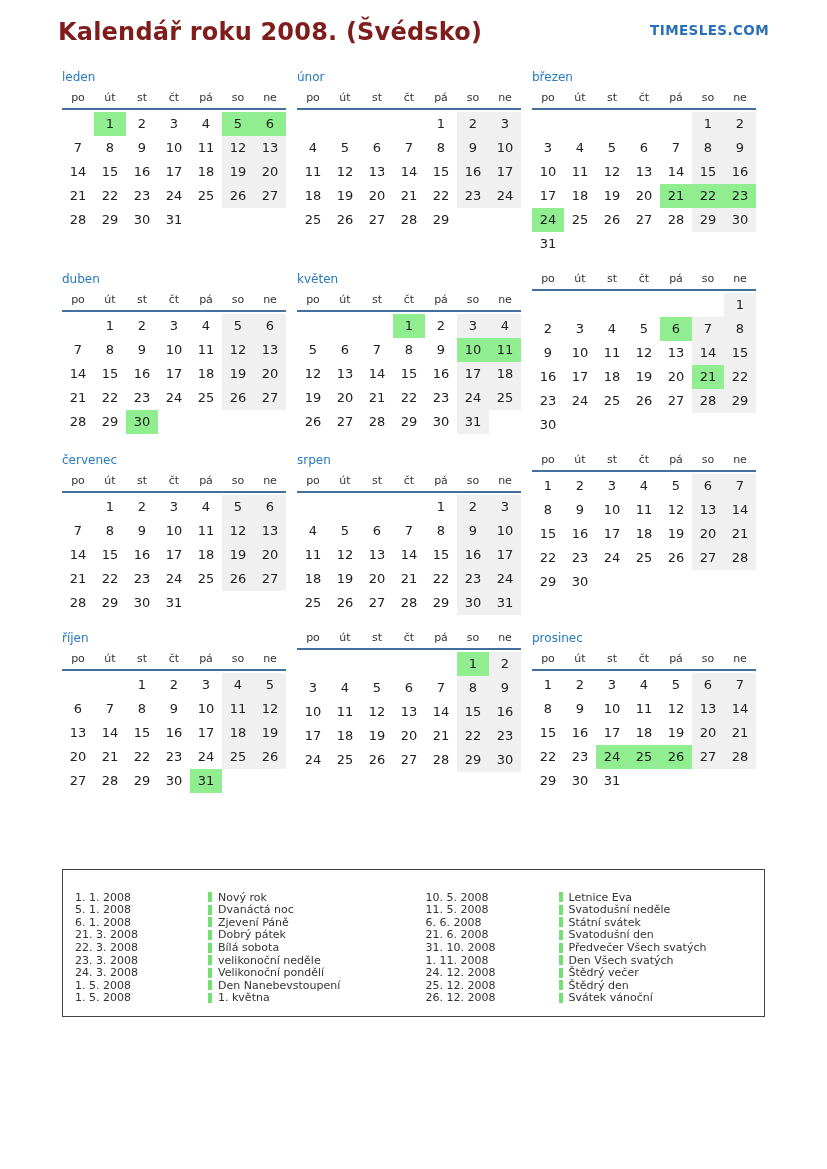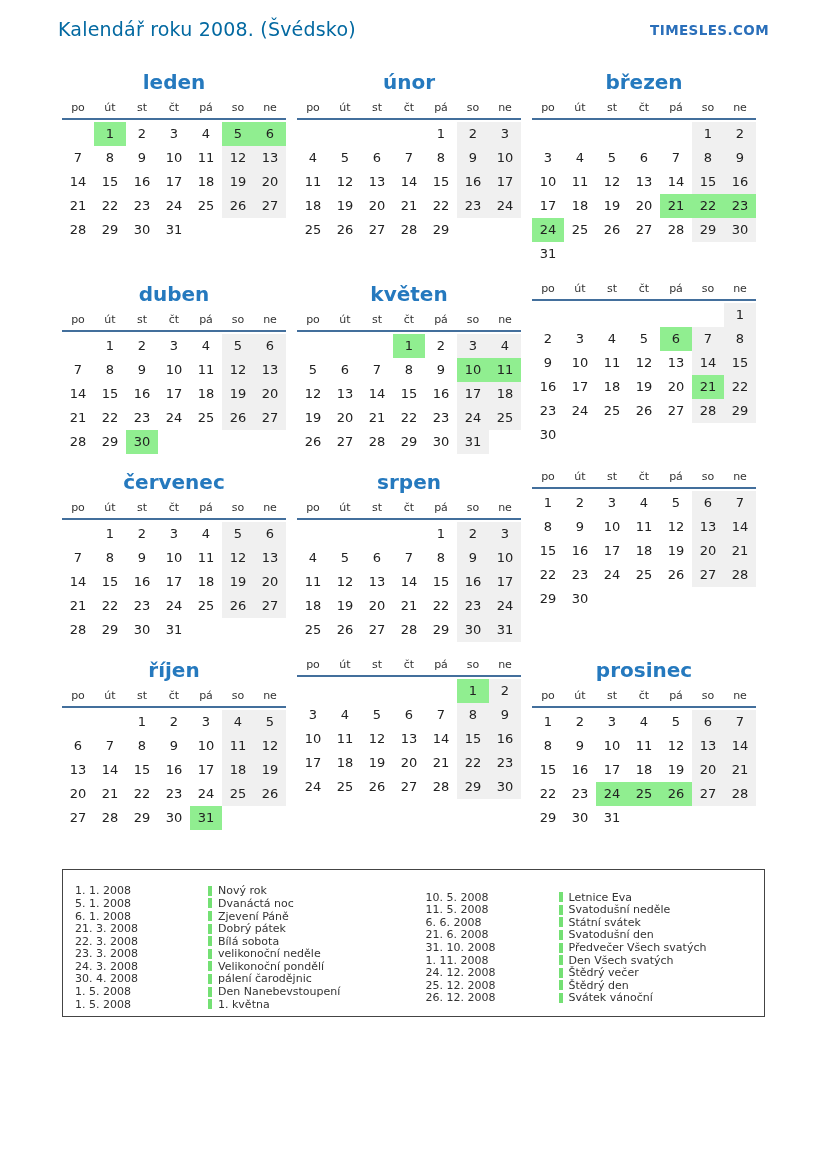--- a/index.html
+++ b/index.html
@@ -1,29 +1,29 @@
 <!DOCTYPE html>
 <html style="--holiday-green: #90ee90; --legend-green: #74e074; --weekend-bg: #f0f0f0; --month-blue: #2579be; --line-blue: #436f9c; --logo-blue: #2a6fba;"><head>
 <meta charset="utf-8">
 <style>
   html,body{margin:0;padding:0;background:#ffffff;}
   body{font-family:"DejaVu Sans","Liberation Sans",sans-serif;color:#222;}
   .page{position:relative;width:827px;height:1169px;background:#fff;overflow:hidden;}
 
   
   .hdr{position:absolute;left:58px;top:18px;right:58px;display:flex;justify-content:space-between;align-items:flex-start;}
-  .page-title{font-size:19px;font-weight:400;color:#0369a1;letter-spacing:0.2px;}
+  .page-title{font-size:24px;font-weight:700;color:#7f1d1d;letter-spacing:0.2px;}
   .site-logo{font-size:13.5px;font-weight:600;color:var(--logo-blue,#2a6fba);text-decoration:none;letter-spacing:0.4px;margin-top:4px;cursor:pointer;}
 
   
   .months{position:absolute;left:62px;top:70px;width:705px;
           display:grid;grid-template-columns:225px 225px 225px;column-gap:10px;row-gap:16px;
           align-items:start;}
   .month{width:224px;}
-  .month-name{font-size:20px;color:var(--month-blue,#2579be);text-align:center;margin-bottom:7px;font-weight:bold;}
+  .month-name{font-size:12px;color:var(--month-blue,#2579be);margin-bottom:7px;}
   .wd-row{display:flex;}
   .wd{width:32px;text-align:center;font-size:11px;color:#333;padding-bottom:4px;}
   .hline{height:2px;background:var(--line-blue,#436f9c);margin-bottom:2px;}
   .cells{display:flex;flex-wrap:wrap;width:224px;}
   .cell{width:32px;height:24px;line-height:24px;text-align:center;font-size:13px;color:#222;}
   .cell.weekend{background:var(--weekend-bg,#f0f0f0);}
   .cell.green{background:var(--holiday-green,#90ee90);}
 
   
   .legend{position:absolute;left:62px;top:869px;width:703px;height:148px;border:1px solid #444;
@@ -688,25 +688,20 @@
           <span class="legend-date">23. 3. 2008</span>
           <span class="legend-bar"></span>
           <span class="legend-label">velikonoční neděle</span>
         </div>
         <div class="legend-row">
           <span class="legend-date">24. 3. 2008</span>
           <span class="legend-bar"></span>
           <span class="legend-label">Velikonoční pondělí</span>
         </div>
         <div class="legend-row">
-          <span class="legend-date">30. 4. 2008</span>
-          <span class="legend-bar"></span>
-          <span class="legend-label">pálení čarodějnic</span>
-        </div>
-        <div class="legend-row">
           <span class="legend-date">1. 5. 2008</span>
           <span class="legend-bar"></span>
           <span class="legend-label">Den Nanebevstoupení</span>
         </div>
         <div class="legend-row">
           <span class="legend-date">1. 5. 2008</span>
           <span class="legend-bar"></span>
           <span class="legend-label">1. května</span>
         </div>
       </div>

